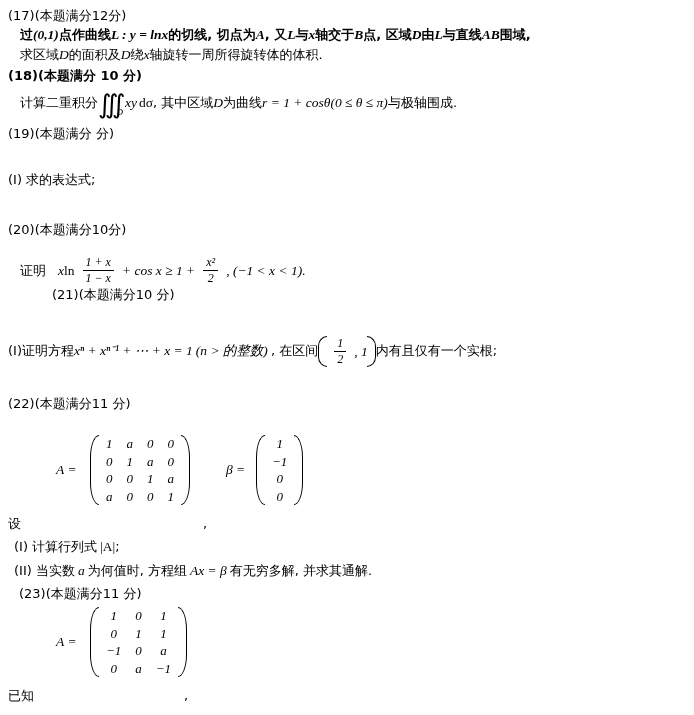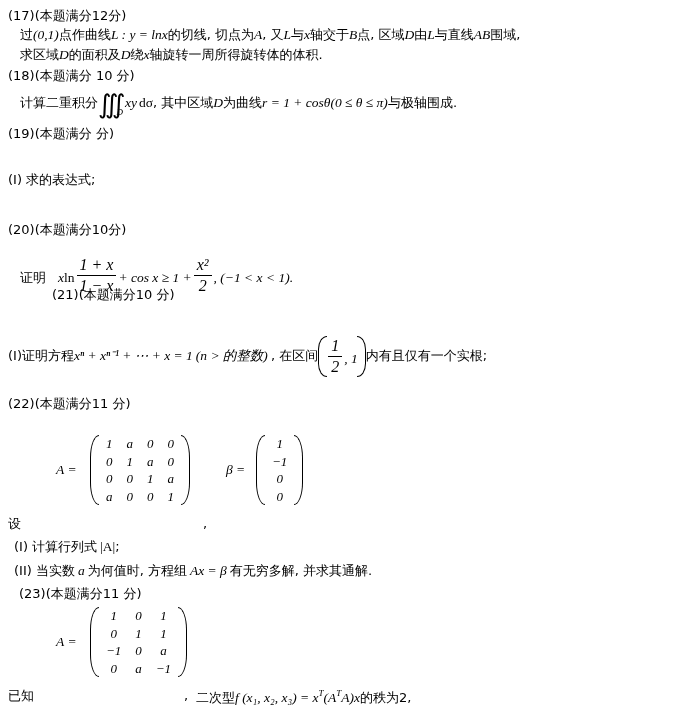--- a/index.html
+++ b/index.html
@@ -34,22 +34,22 @@
   }
   .up { font-style: normal; }
   sub, sup {
     font-size: 9px;
     font-style: italic;
   }
   .frac {
     display: inline-block;
     vertical-align: -0.55em;
     text-align: center;
-    font-size: 16px;
-    margin: 0 2px;
+    font-size: 12px;
+    margin: 0 8px;
   }
   .frac .num { display: block; padding: 0 3px; border-bottom: 1px solid #000; line-height: 1.25; }
   .frac .den { display: block; padding: 0 3px; line-height: 1.25; }
   .intgl {
     font-size: 26px;
     font-family: "Liberation Serif", serif;
     vertical-align: -0.22em;
     display: inline-block;
     line-height: 0.8;
   }
@@ -115,28 +115,28 @@
   .vline { font-style: normal; }
 </style>
 </head>
 <body>
 
 <div class="page">
 
   <div class="line cn" style="left:8px; top:8px;">
     <span>(17)</span><span>(本题满分12分)</span>
   </div>
-  <div class="line" style="left:20px; top:27px;">
+  <div class="line" style="left:20px; top:27px;font-weight:bold;">
     <span class="cn">过</span><span class="math">(0,1)</span><span class="cn">点作曲线</span><span class="math">L : y = lnx</span><span class="cn">的切线, 切点为</span><span class="math">A</span><span class="cn">, 又</span><span class="math">L</span><span class="cn">与</span><span class="math">x</span><span class="cn">轴交于</span><span class="math">B</span><span class="cn">点, 区域</span><span class="math">D</span><span class="cn">由</span><span class="math">L</span><span class="cn">与直线</span><span class="math">AB</span><span class="cn">围域,</span>
   </div>
   <div class="line" style="left:20px; top:47px;">
     <span class="cn">求区域</span><span class="math">D</span><span class="cn">的面积及</span><span class="math">D</span><span class="cn">绕</span><span class="math">x</span><span class="cn">轴旋转一周所得旋转体的体积.</span>
   </div>
 
-  <div class="line cn" style="left:8px; top:68px;">
+  <div class="line cn" style="left:8px; top:68px;font-weight:bold;">
     <span>(18)</span><span>(本题满分 10 分)</span>
   </div>
   <div class="line" style="left:20px; top:95px;">
     <span class="cn">计算二重积分</span><span class="intgl tripint">∭</span><span class="intsub">D</span><span class="math">xy</span><span class="math up" style="margin-left:2px;">dσ</span><span class="cn">, 其中区域</span><span class="math">D</span><span class="cn">为曲线</span><span class="math">r = 1 + cos</span><span class="math">θ</span><span class="math">(0 ≤ θ ≤ π)</span><span class="cn">与极轴围成.</span>
   </div>
 
   <div class="line cn" style="left:8px; top:126px;">
     <span>(19)</span><span>(本题满分          分)</span>
   </div>
   <div class="line cn" style="left:8px; top:172px;">
@@ -266,17 +266,14 @@
             <span class="mcell">a</span>
             <span class="mcell">−1</span>
           </span>
         </span>
       <span class="paren-r"></span>
     </span>
   </div>
   <div class="line cn" style="left:184px; top:688px;">
     <span>,</span>
   </div>
-  <div class="line" style="left:196px; top:688px;">
-    <span class="cn">二次型</span><span class="math">f (x₁, x₂, x₃) = x</span><sup>T</sup><span class="math">(A</span><sup>T</sup><span class="math">A)</span><span class="math">x</span><span class="cn">的秩为2,</span>
-  </div>
 
 </div>
 
 </body></html>

